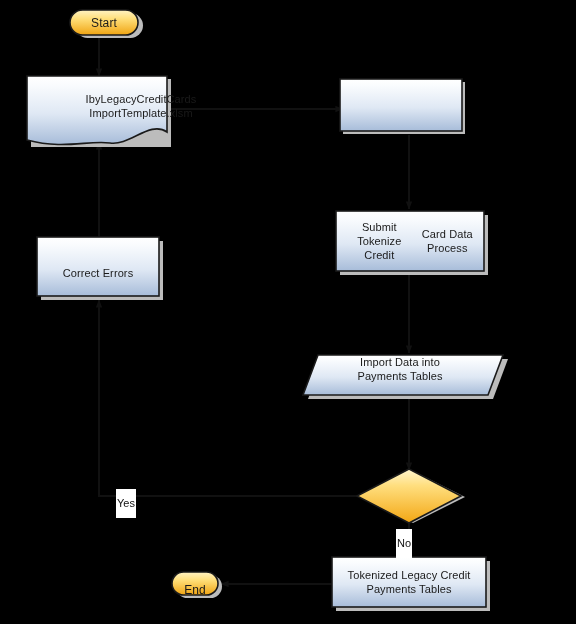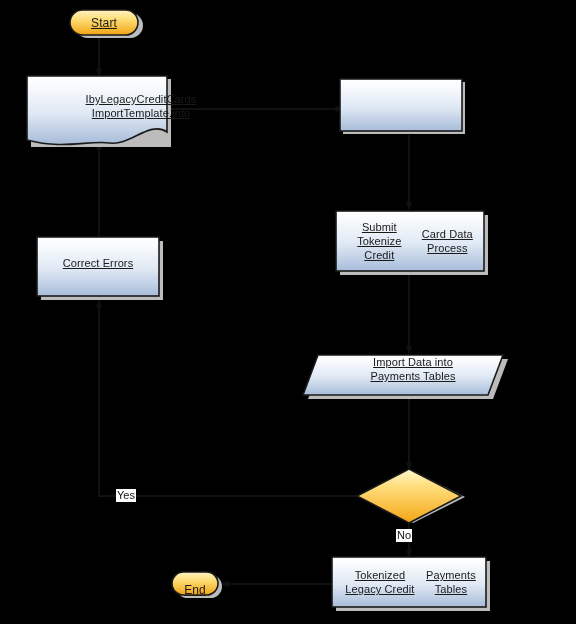--- a/index.html
+++ b/index.html
@@ -25,34 +25,33 @@
     align-items: center;
     justify-content: center;
     text-align: center;
     color: #1a1a1a;
     font-size: 11px;
     line-height: 14px;
     letter-spacing: 0.1px;
     pointer-events: none;
     padding: 0 6px;
     box-sizing: border-box;
-    text-decoration: underline;
   }
   svg#flow {
     position: absolute;
     left: 0;
     top: 0;
   }
   .edge-label {
     position: absolute;
     background: #ffffff;
     color: #111111;
     font-size: 11px;
     line-height: 13px;
-    padding: 0 1px;
+    padding: 8px 1px;
     white-space: nowrap;
   }
 </style>
 </head>
 <body>
 
 <div id="canvas">
 
   <svg id="flow" width="576" height="624" xmlns="http://www.w3.org/2000/svg">
     <defs>
@@ -129,46 +128,46 @@
     <rect x="172" y="572" width="46" height="23" rx="11.5" fill="url(#gradTerm)" stroke="#1a1a1a" stroke-width="1.6"></rect>
   </svg>
 
   <div style="position:absolute;left:70px;top:10px;width:68px;height:25px;">
     <span class="node-label" style="font-size:12px;">Start</span>
   </div>
 
   <div style="position:absolute;left:27px;top:76px;width:140px;height:60px;">
     <div class="node-label" style="flex-direction:column;margin-left:44px;">
       <span>IbyLegacyCreditCards</span>
-      <span>ImportTemplate.into</span>
+      <span>ImportTemplate.xlsm</span>
     </div>
   </div>
 
 
   <div style="position:absolute;left:336px;top:211px;width:148px;height:60px;">
     <div class="node-label" style="flex-direction:row;">
       <span>Submit Tokenize Credit</span>
       <span>Card Data Process</span>
     </div>
   </div>
 
-  <div style="position:absolute;left:313px;top:355px;width:200px;height:28px;">
+  <div style="position:absolute;left:300px;top:355px;width:200px;height:28px;">
     <div class="node-label" style="flex-direction:column;">
       <span>Import Data into</span>
       <span>Payments Tables</span>
     </div>
   </div>
 
 
-  <div style="position:absolute;left:37px;top:227px;width:122px;height:71px;">
+  <div style="position:absolute;left:37px;top:237px;width:122px;height:71px;">
     <span class="node-label">Correct Errors</span>
   </div>
 
   <div style="position:absolute;left:332px;top:557px;width:154px;height:50px;">
-    <div class="node-label" style="flex-direction:row;">
+    <div class="node-label" style="flex-direction:column;">
       <span>Tokenized Legacy Credit</span>
       <span>Payments Tables</span>
     </div>
   </div>
 
   <div style="position:absolute;left:172px;top:572px;width:46px;height:35px;">
     <span class="node-label" style="font-size:12px;">End</span>
   </div>
 
   <span class="edge-label" style="left:116px;top:489px;">Yes</span>

